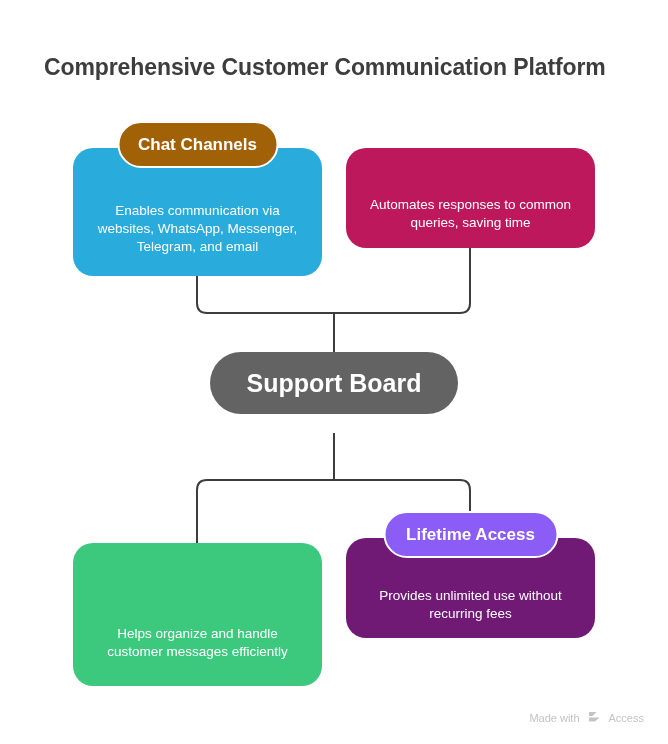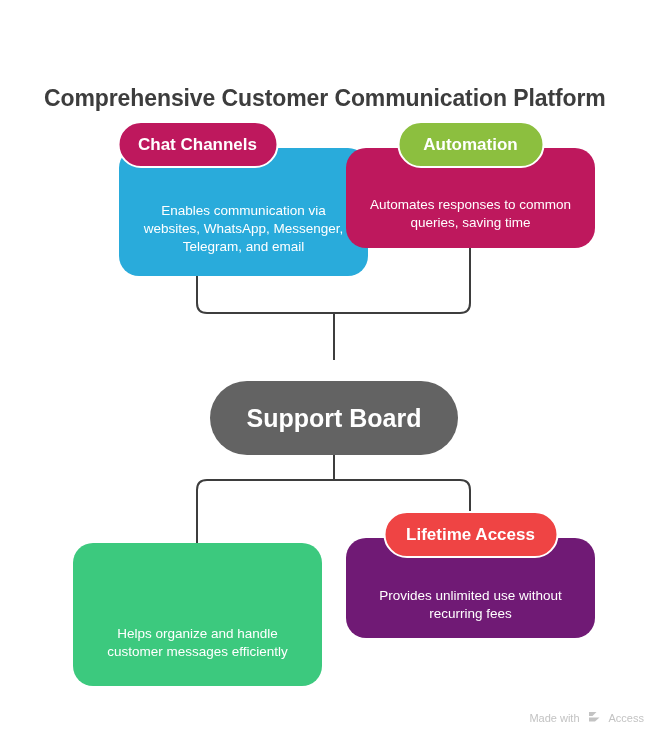--- a/index.html
+++ b/index.html
@@ -23,21 +23,20 @@
   .page-title {
     position: absolute;
     left: 44px;
     top: 52px;
     width: 600px;
     font-size: 23px;
     font-weight: bold;
     color: #3d3d3d;
     letter-spacing: -0.1px;
     line-height: 30px;
-    margin-top: 31px;
   }
 
   
   #connectors {
     position: absolute;
     left: 0;
     top: 0;
     width: 668px;
     height: 744px;
     pointer-events: none;
@@ -82,46 +81,46 @@
     display: flex;
     align-items: center;
     justify-content: center;
     line-height: 21px;
     box-sizing: border-box;
     white-space: pre-line;
   }
 
   
   #node-chat-channels { left: 73px; top: 148px; width: 249px; height: 128px; }
-  #node-chat-channels .node-body { background: #29abdb; margin-left: 46px; }
+  #node-chat-channels .node-body { background: #29abdb; }
   #node-chat-channels .node-pill {
-    background: #be185d;
+    background: #a16207;
     top: -27px;
     width: 161px;
     height: 47px;
   }
   #node-chat-channels .node-desc { padding-top: 34px; }
 
   
   #node-automation { left: 346px; top: 148px; width: 249px; height: 100px; }
   #node-automation .node-body { background: #be185d; }
   #node-automation .node-pill {
     background: #8cbf3f;
     top: -27px;
     width: 147px;
     height: 47px;
   }
   #node-automation .node-desc { padding-top: 32px; }
 
   
   #node-support-board {
     left: 210px;
-    top: 381px;
+    top: 352px;
     width: 248px;
-    height: 74px;
+    height: 62px;
   }
   #node-support-board .node-body {
     background: #636363;
     border-radius: 999px;
   }
   #node-support-board .sb-label {
     color: #ffffff;
     font-size: 25px;
     font-weight: bold;
     text-align: center;
@@ -136,21 +135,21 @@
     width: 151px;
     height: 66px;
     flex-direction: column;
   }
   #node-message-management .node-desc { padding-top: 56px; }
 
   
   #node-lifetime-access { left: 346px; top: 538px; width: 249px; height: 100px; }
   #node-lifetime-access .node-body { background: #701a75; }
   #node-lifetime-access .node-pill {
-    background: #ef4444;
+    background: #8b5cf6;
     top: -27px;
     width: 175px;
     height: 47px;
   }
   #node-lifetime-access .node-desc { padding-top: 34px; }
 
   
   #watermark {
     position: absolute;
     right: 24px;
@@ -188,21 +187,20 @@
     <div class="node-body">
       <div class="node-desc">Enables communication via websites, WhatsApp, Messenger, Telegram, and email</div>
     </div>
     <div class="node-pill">Chat Channels</div>
   </div>
 
   <div class="node" id="node-automation">
     <div class="node-body">
       <div class="node-desc">Automates responses to common queries, saving time</div>
     </div>
-    <div class="node-pill">Automation</div>
   </div>
 
   <div class="node" id="node-support-board">
     <div class="node-body">
       <div class="sb-label">Support Board</div>
     </div>
   </div>
 
   <div class="node" id="node-message-management">
     <div class="node-body">

